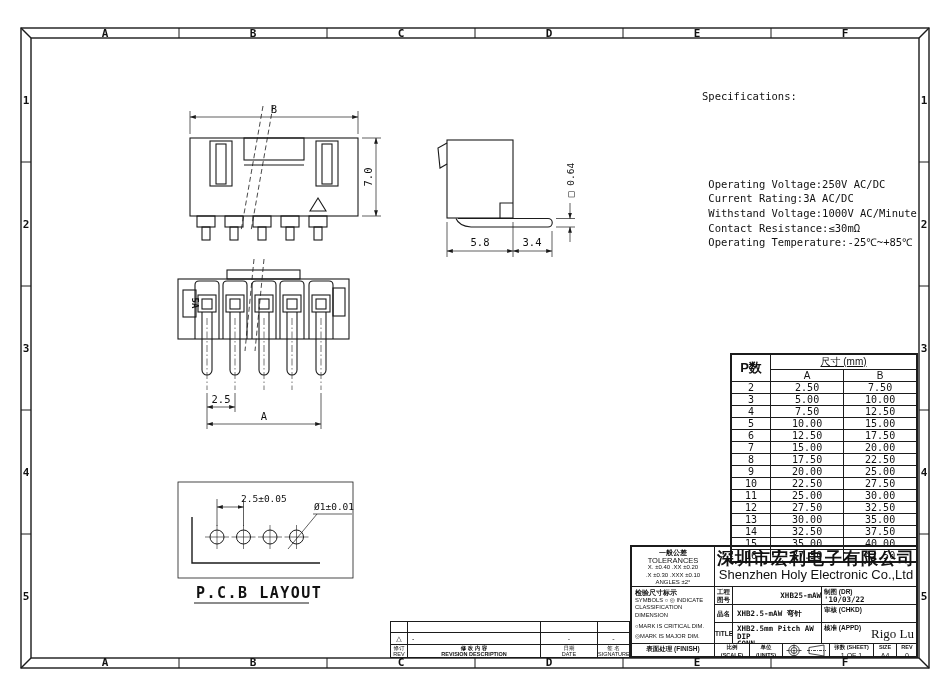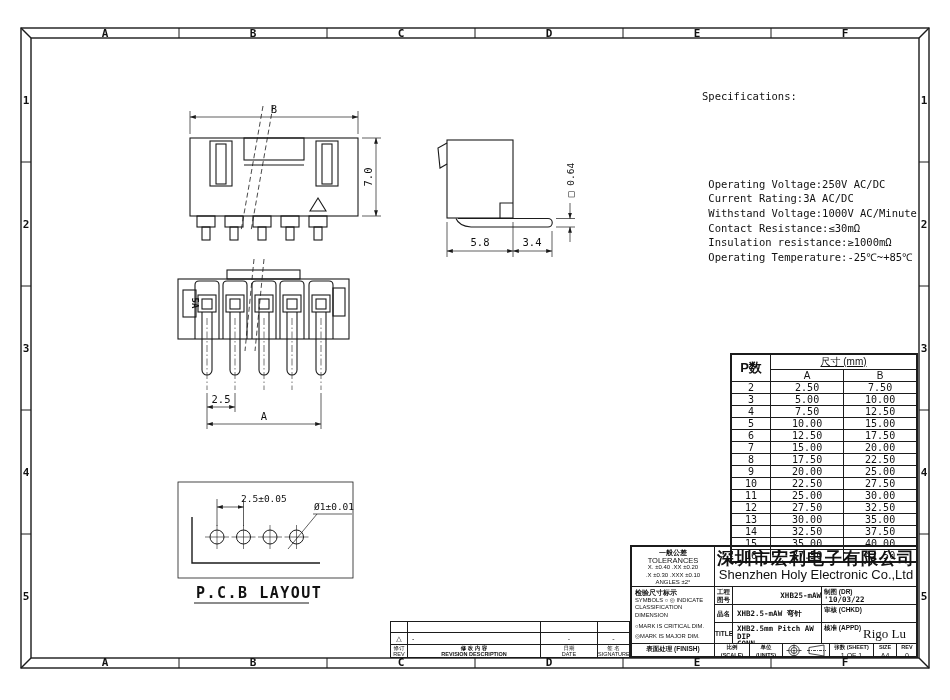--- a/index.html
+++ b/index.html
@@ -231,21 +231,21 @@
   </g>
   <text x="241" y="502" font-size="9.5">2.5±0.05</text>
   <text x="314" y="510" font-size="9.5">Ø1±0.01</text>
   <text x="196" y="598" font-size="15" font-weight="bold" letter-spacing="1.5" font-family="Liberation Sans,sans-serif">P.C.B LAYOUT</text>
 </svg>
 
 <div class="abs specs">
   <div>Specifications:</div>
   <div>
     
-  <div class="spec-line"> Operating Voltage:250V AC/DC</div><div class="spec-line"> Current Rating:3A AC/DC</div><div class="spec-line"> Withstand Voltage:1000V AC/Minute</div><div class="spec-line"> Contact Resistance:≤30mΩ</div><div class="spec-line"> Insulation resistance:≥1000mΩ</div><div class="spec-line"> Operating Temperature:-25℃~+85℃</div></div>
+  <div class="spec-line"> Operating Voltage:250V AC/DC</div><div class="spec-line"> Current Rating:3A AC/DC</div><div class="spec-line"> Withstand Voltage:1000V AC/Minute</div><div class="spec-line"> Contact Resistance:≤30mΩ</div><div class="spec-line"> Operating Temperature:-25℃~+85℃</div></div>
 </div>
 
 <table class="ptable">
   <tbody>
     <tr>
       <td class="pnum" rowspan="2" style="width:38px;height:26px;margin-left:29px;">P数</td>
       <td class="hdr" colspan="2" style="height:14px;text-decoration:underline;">尺寸 (mm)</td>
     </tr>
     <tr>
       <td class="hdr" style="width:75px;">A</td>
@@ -382,21 +382,21 @@
     <div class="lbl">审核 (CHKD)</div>
   </div>
 
   <div class="cell br bb ctr" style="left:83px;top:76px;width:18px;height:21px;padding-top:7px;">
     <span class="lbl">TITLE</span>
   </div>
   <div class="cell br bb" style="left:101px;top:76px;width:89px;height:21px;padding:2px 0 0 4px;">
     <span class="val">XHB2.5mm Pitch AW DIP
 CONN</span>
   </div>
-  <div class="cell bb" style="left:190px;top:76px;width:95px;height:21px;padding:1px 8px 0 2px;">
+  <div class="cell bb" style="left:190px;top:76px;width:95px;height:21px;padding:1px 0 0 2px;">
     <span class="lbl">核准 (APPD)</span>
     <div class="sig" style="text-align:right;padding-right:3px;margin-top:-2px;">Rigo Lu</div>
   </div>
 
   <div class="cell br ctr" style="left:83px;top:97px;width:35px;height:13px;">
     <div class="lbl" style="font-size:5.5px;">比例 (SCALE)</div>
 
   </div>
   <div class="cell br ctr" style="left:118px;top:97px;width:33px;height:13px;">
     <div class="lbl" style="font-size:5.5px;">单位 (UNITS)</div>

